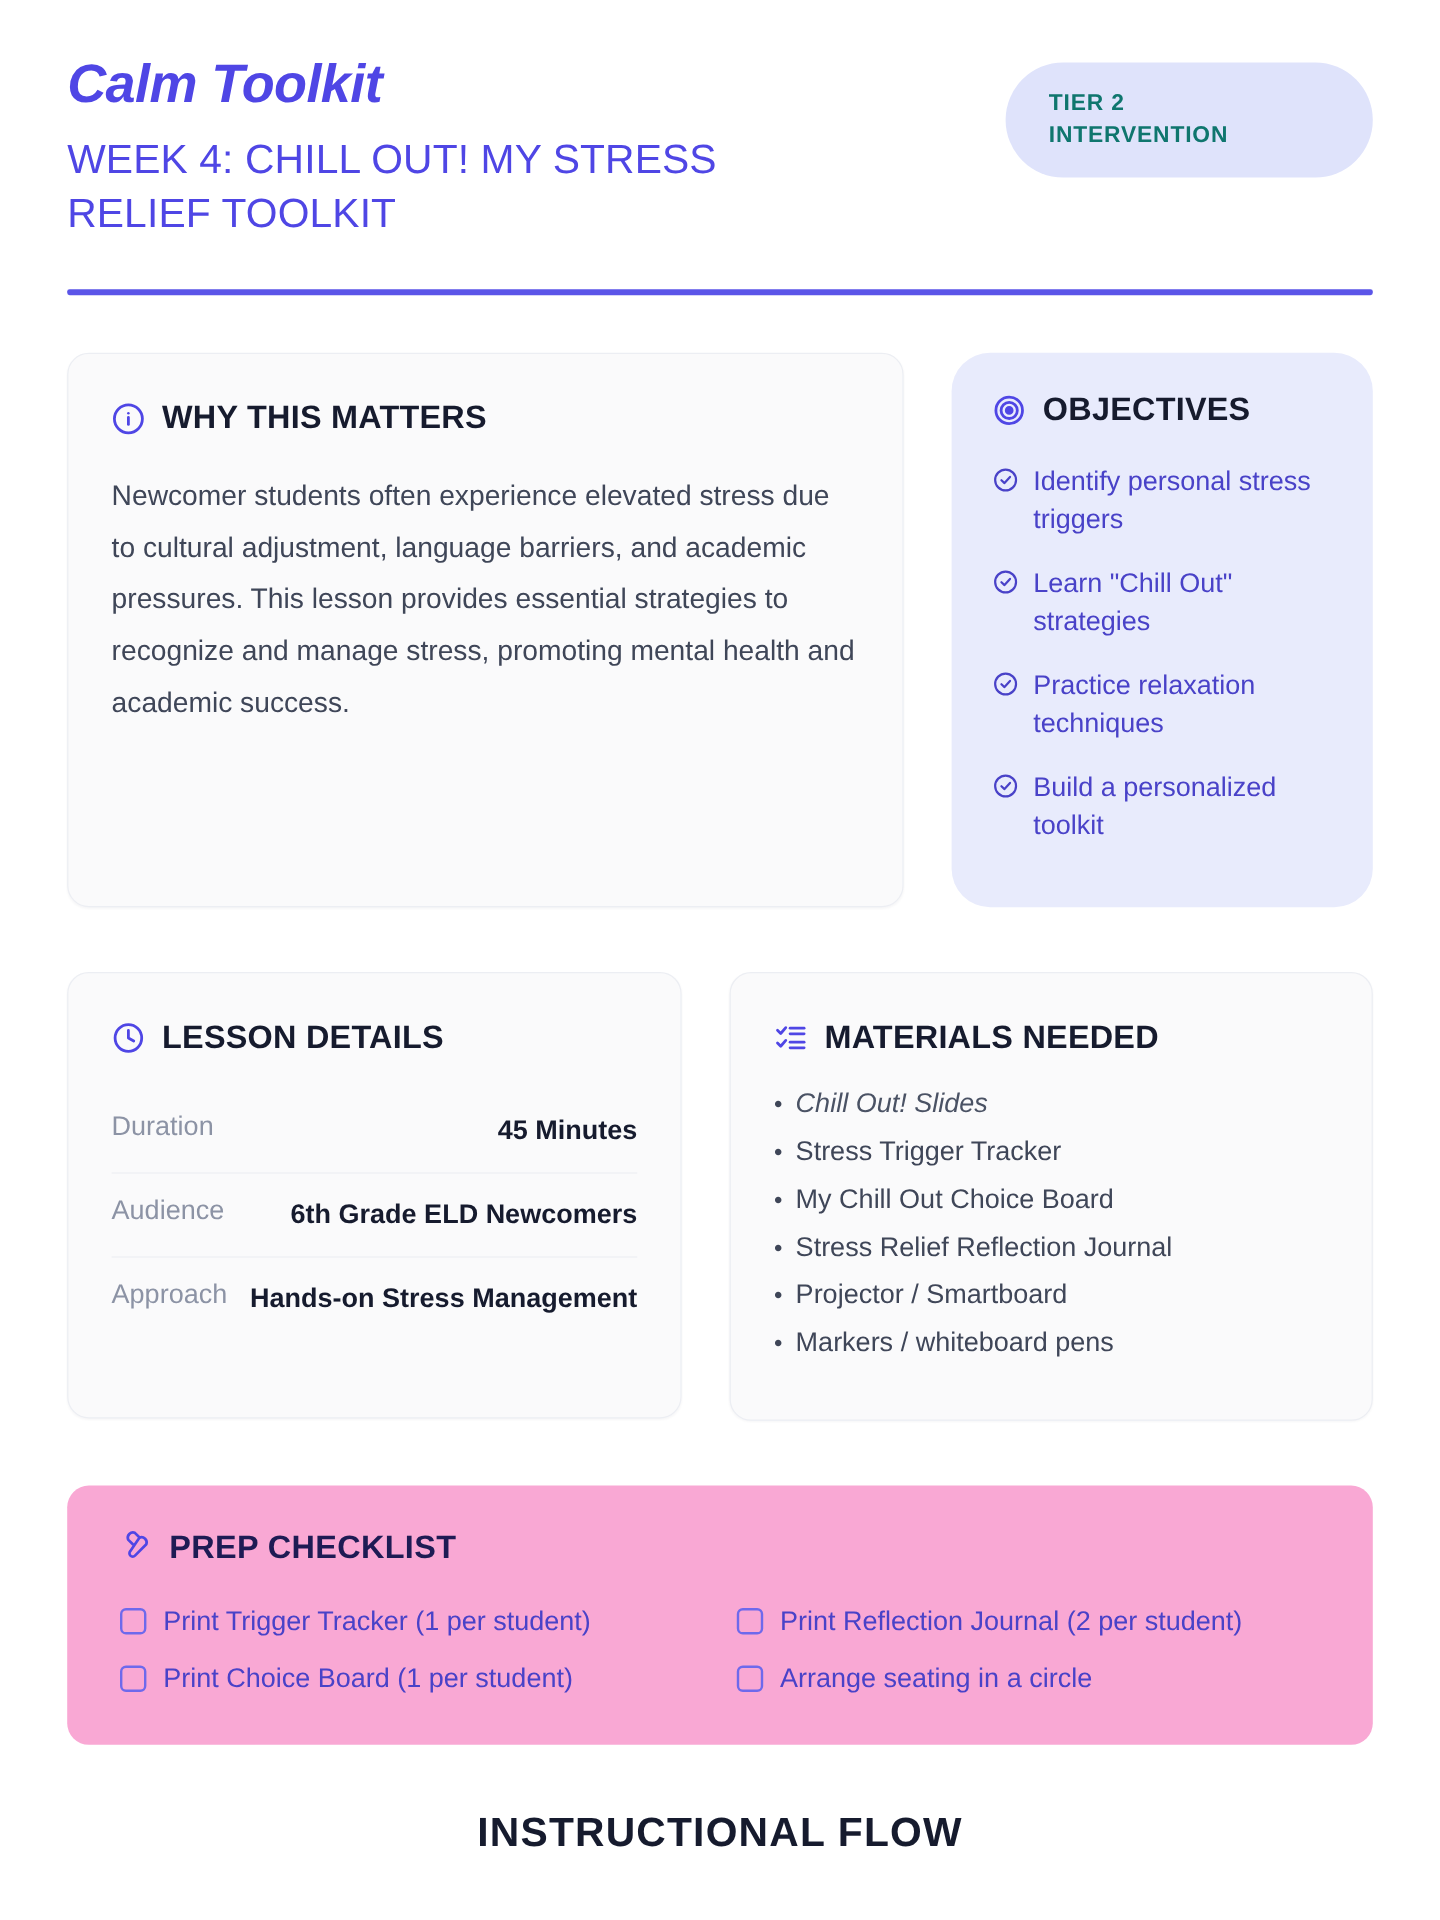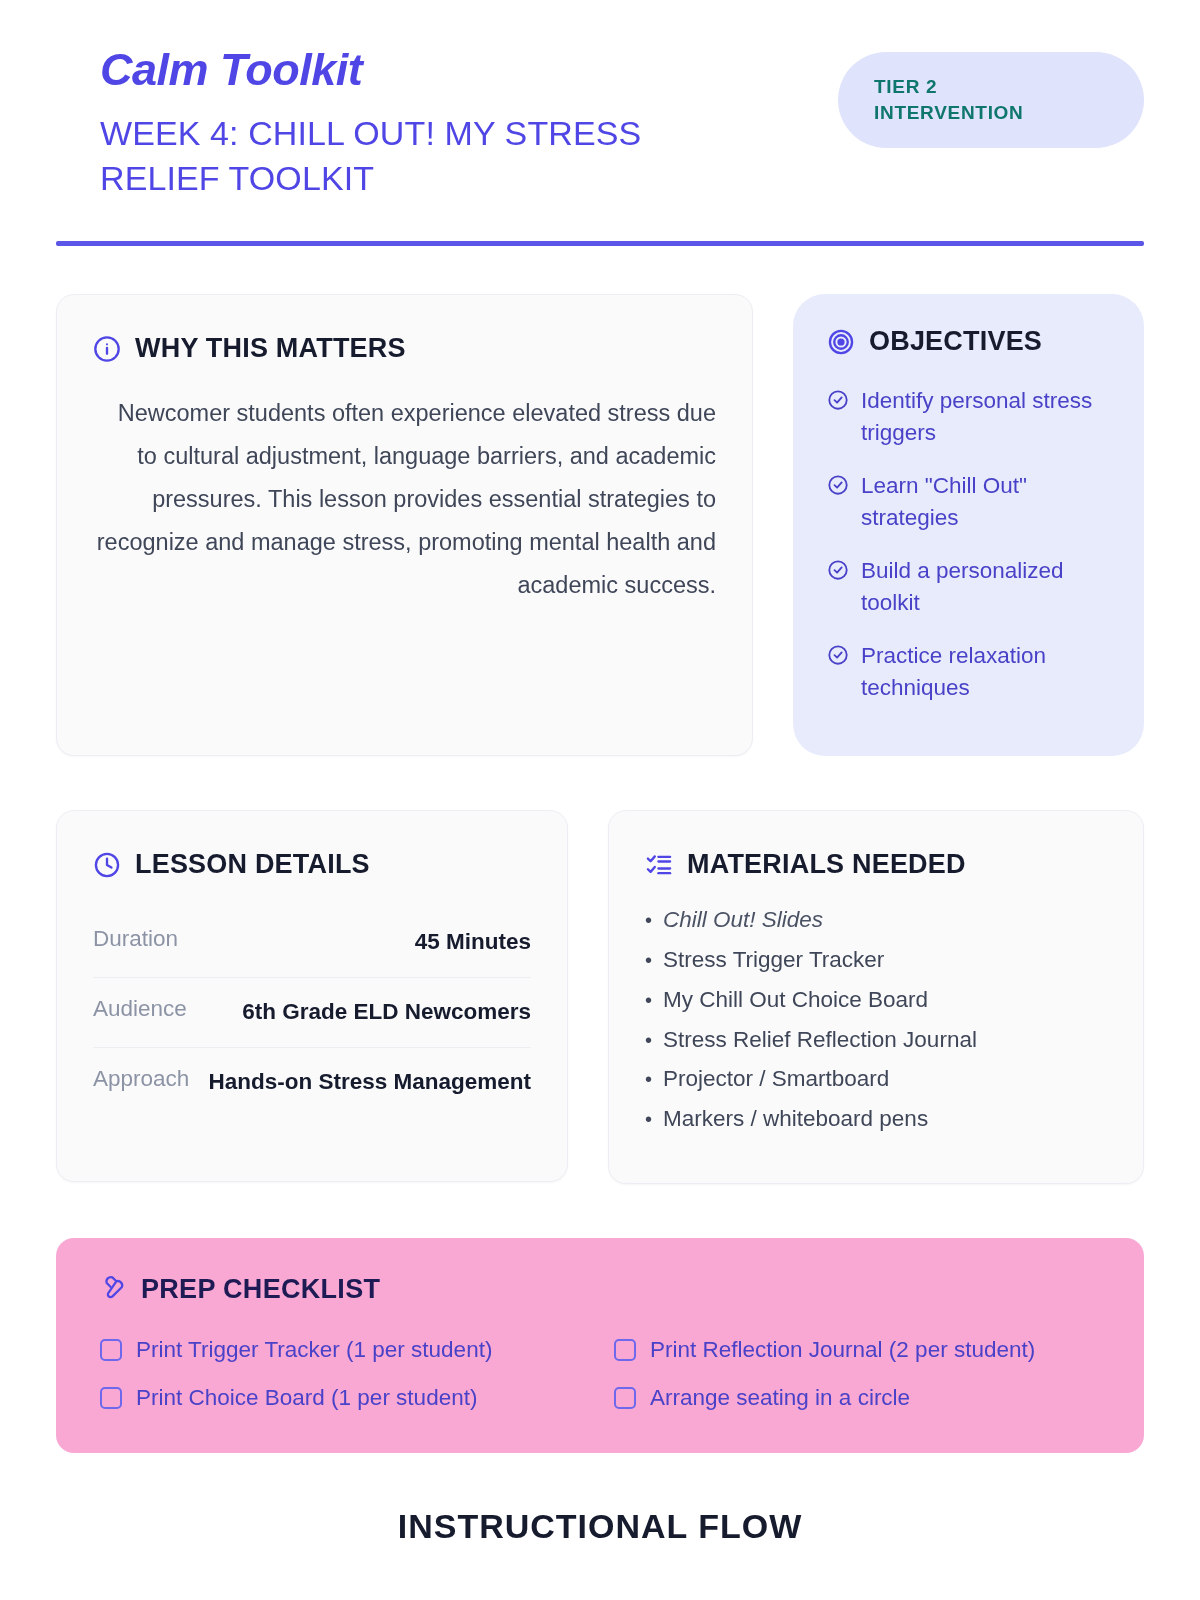--- a/index.html
+++ b/index.html
@@ -21,21 +21,21 @@
   }
 
   
   .header {
     display: flex;
     align-items: flex-start;
     justify-content: space-between;
     padding-top: 46px;
   }
 
-  .header-left { max-width: 700px; margin-left: 44px; }
+  .header-left { max-width: 700px; }
 
   .doc-title {
     font-size: 45px;
     font-weight: 700;
     font-style: italic;
     color: #4f46e5;
     letter-spacing: -0.5px;
     line-height: 1.08;
   }
 
@@ -90,21 +90,20 @@
     box-shadow: 0 1px 2px rgba(15,23,42,0.04);
   }
   .card-accent {
     background: #e8ebfc;
   }
 
   .why-card {
     flex: 0 0 697px;
     padding: 38px 36px 40px 36px;
     min-height: 462px;
-    text-align: right;
   }
   .objectives-card {
     flex: 1 1 auto;
     padding: 32px 30px 40px 34px;
     border-radius: 32px;
   }
 
   .card-head {
     display: flex;
     align-items: center;
@@ -312,30 +311,30 @@
           </span>
           <span class="obj-text">Learn "Chill Out" strategies</span>
         </li>
         <li class="obj-item">
           <span class="icon">
             <svg width="22" height="22" viewBox="0 0 24 24" fill="none" stroke="#4942c8" stroke-width="2" stroke-linecap="round" stroke-linejoin="round">
               <circle cx="12" cy="12" r="9.5"></circle>
               <polyline points="8.2,12.2 11,14.8 16,9.2"></polyline>
             </svg>
           </span>
-          <span class="obj-text">Build a personalized toolkit</span>
+          <span class="obj-text">Practice relaxation techniques</span>
         </li>
         <li class="obj-item">
           <span class="icon">
             <svg width="22" height="22" viewBox="0 0 24 24" fill="none" stroke="#4942c8" stroke-width="2" stroke-linecap="round" stroke-linejoin="round">
               <circle cx="12" cy="12" r="9.5"></circle>
               <polyline points="8.2,12.2 11,14.8 16,9.2"></polyline>
             </svg>
           </span>
-          <span class="obj-text">Practice relaxation techniques</span>
+          <span class="obj-text">Build a personalized toolkit</span>
         </li>
       </ul>
     </div>
   </div>
 
   <div class="row-two">
 
     <div class="card card-plain details-card">
       <div class="card-head">
         <span class="icon">

